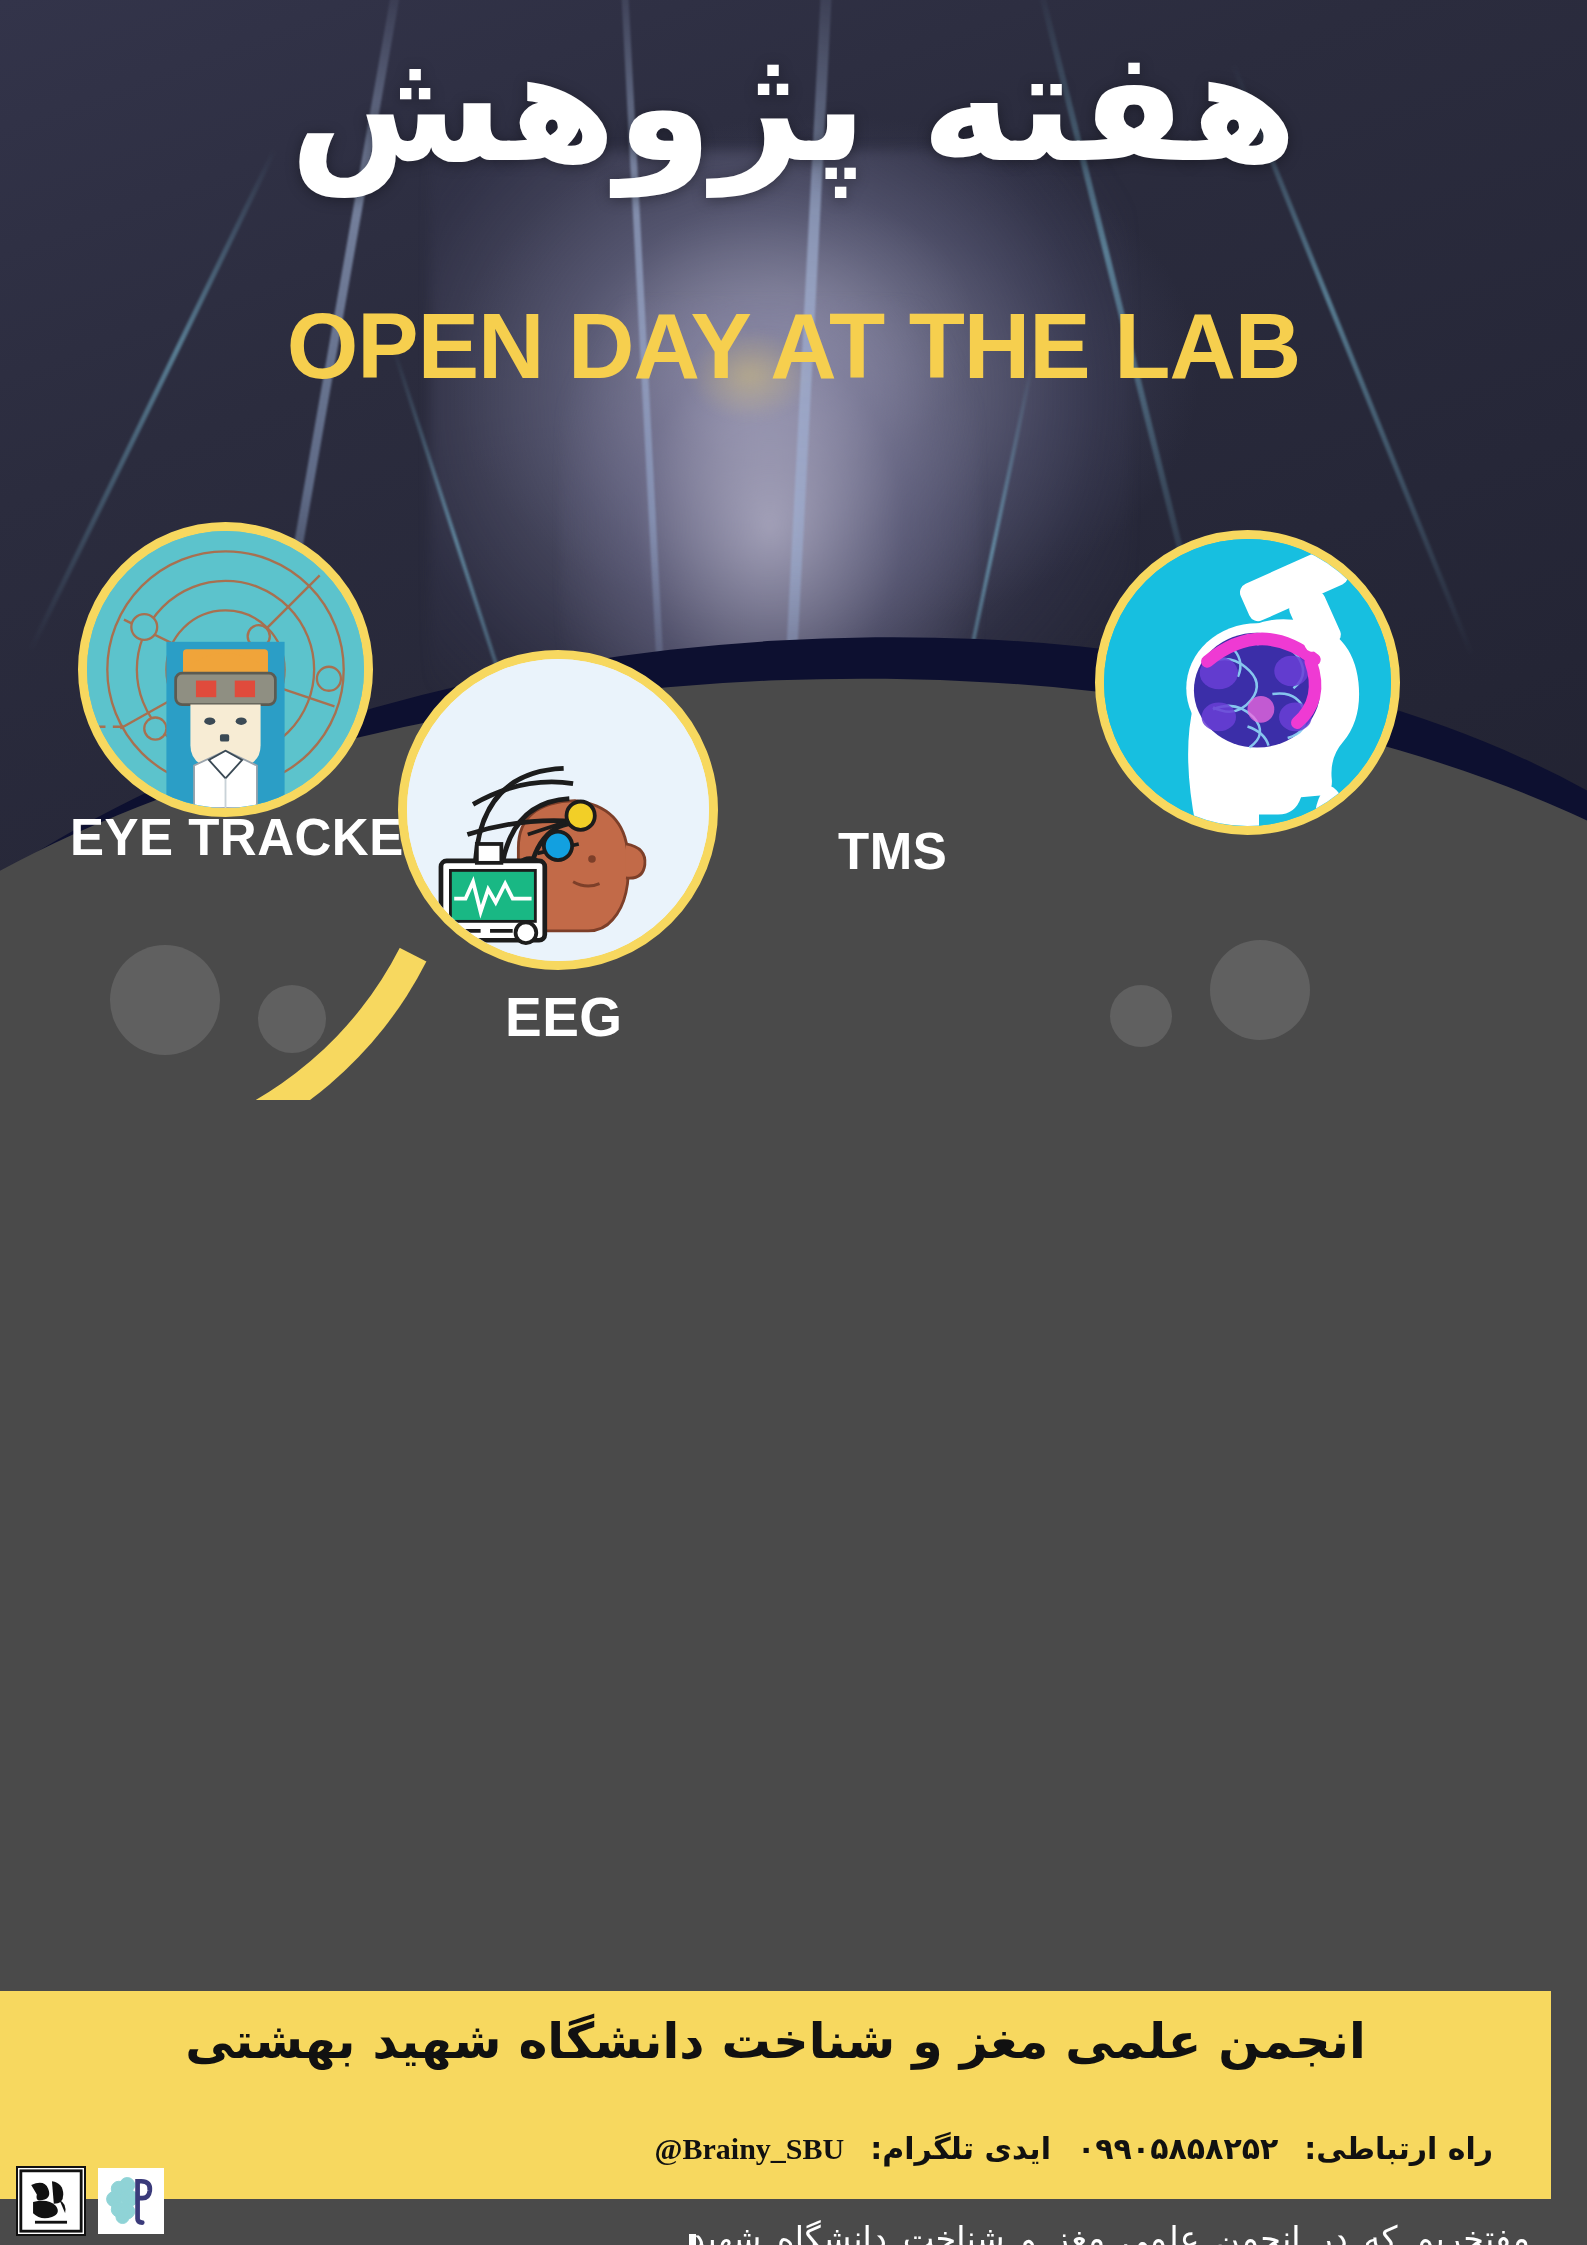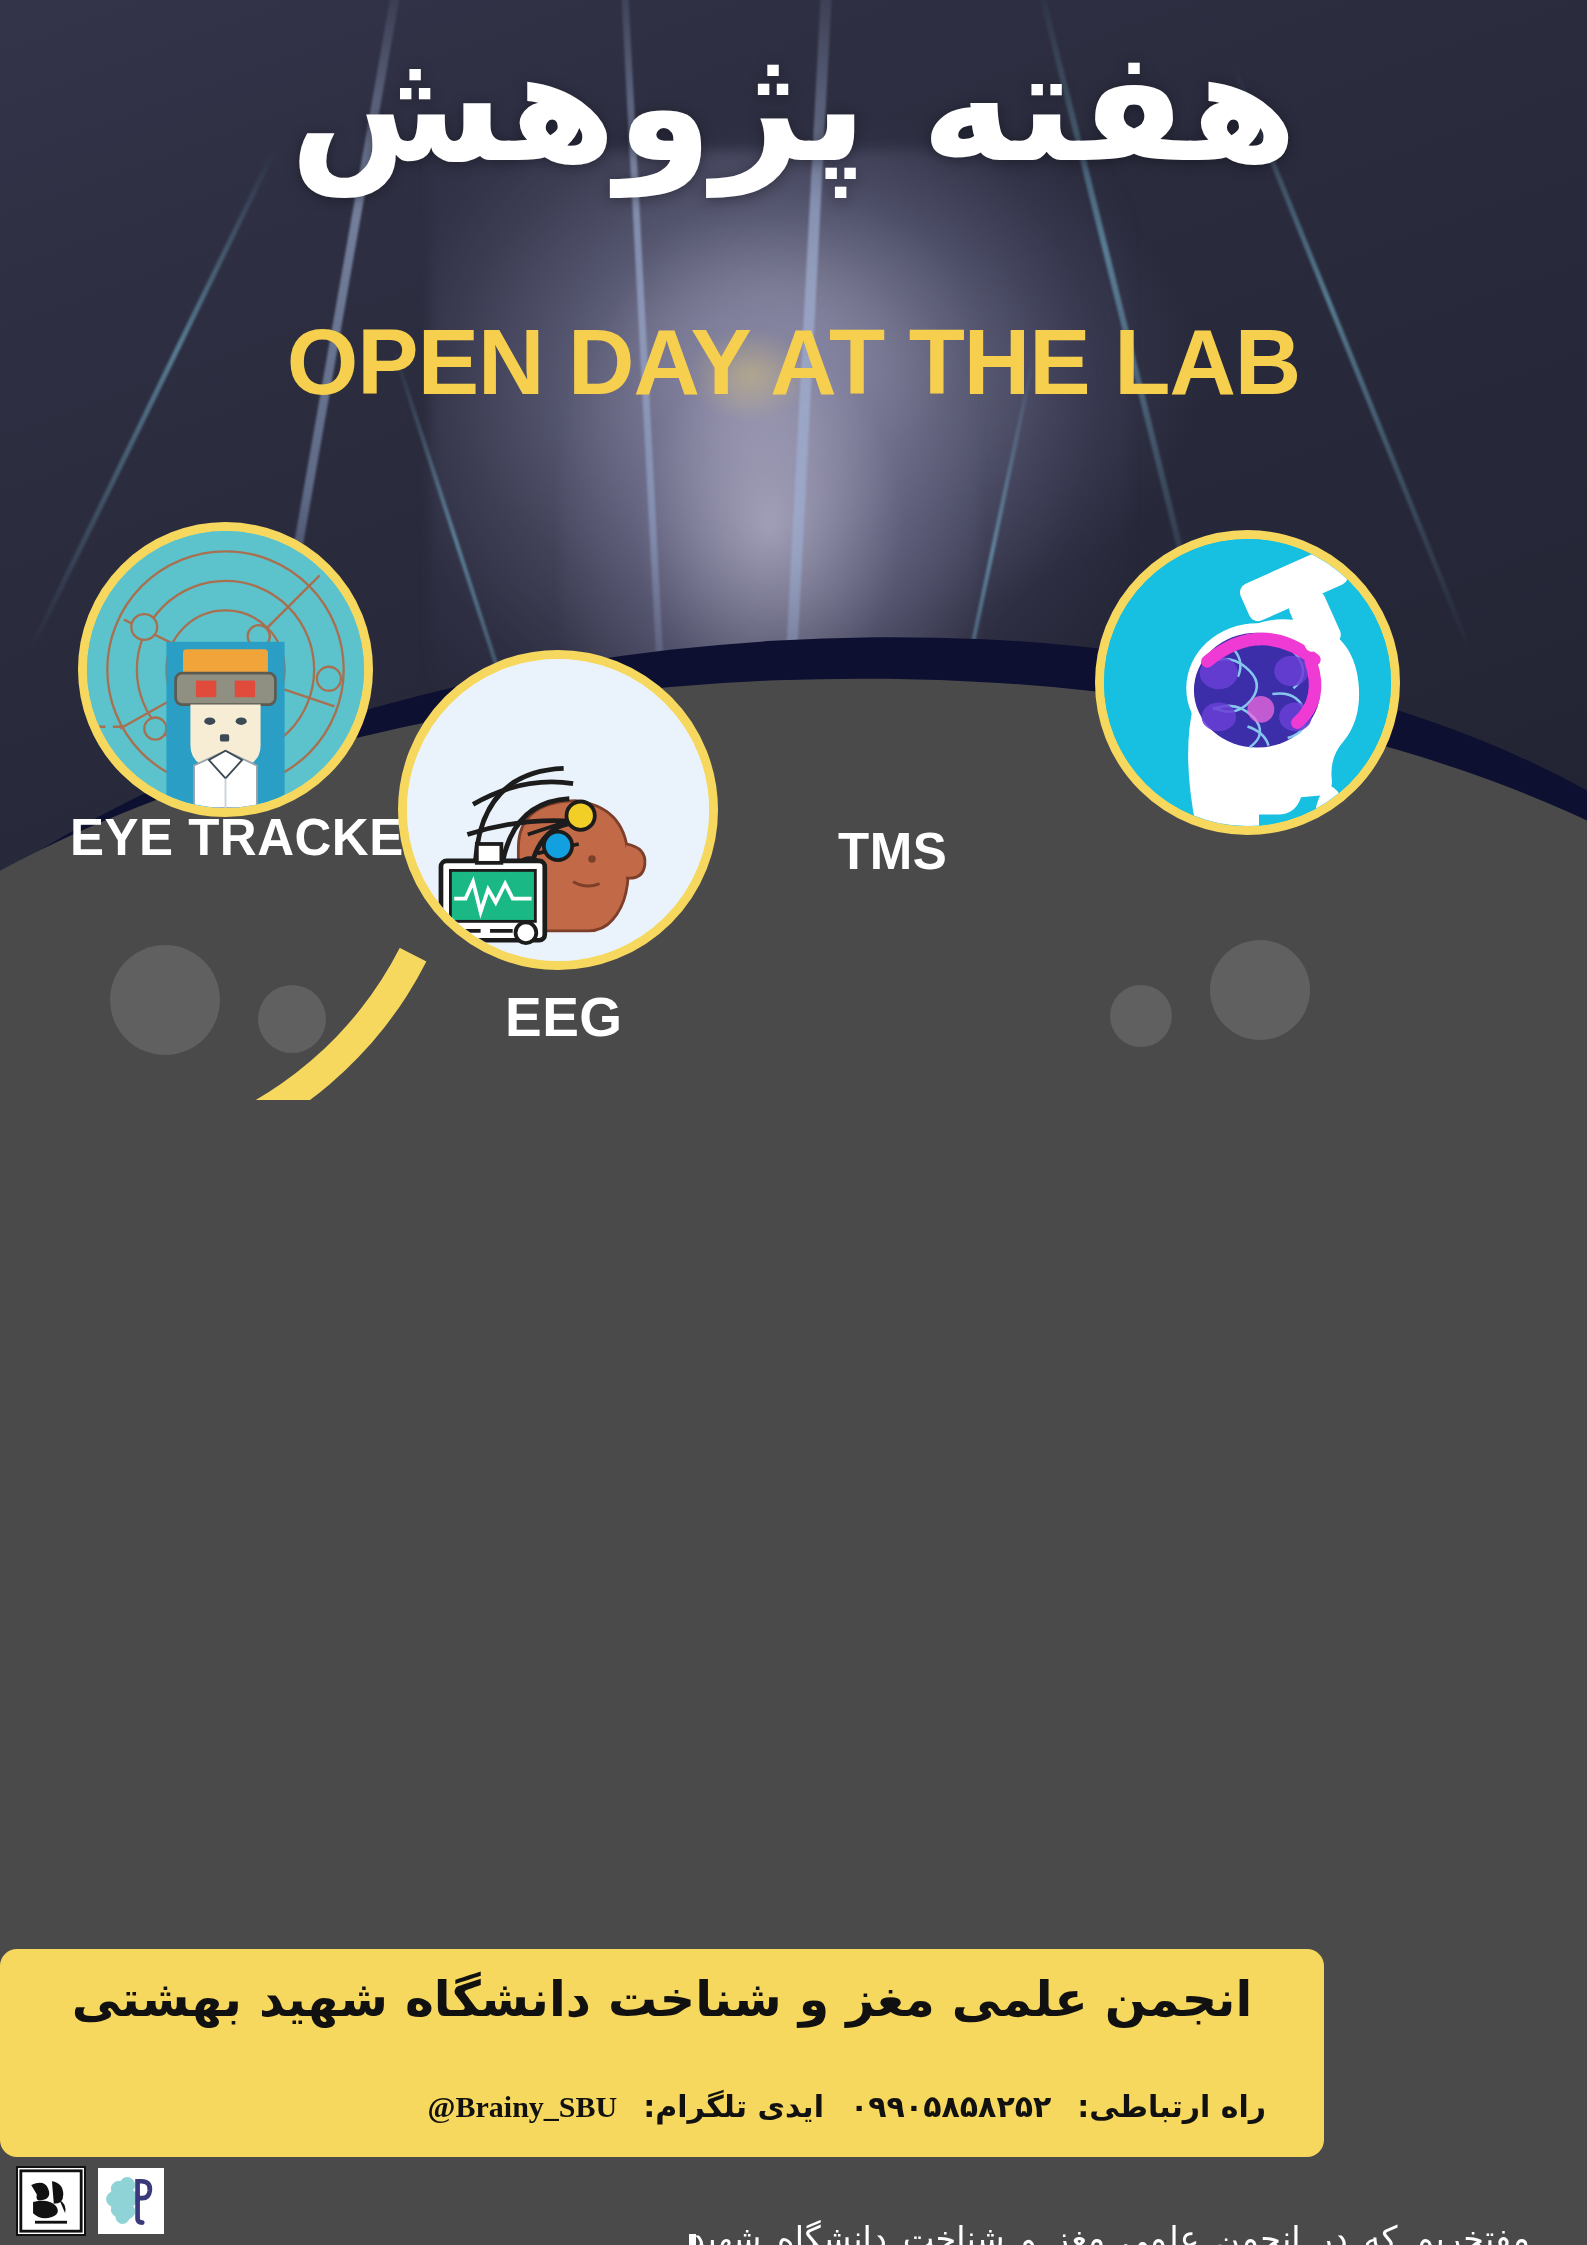--- a/index.html
+++ b/index.html
@@ -72,21 +72,21 @@
     position:absolute;left:0;right:0;top:20px;
     text-align:center;
     color:#fff;
     font-size:155px;line-height:1.12;
     font-weight:700;
     direction:rtl;
     letter-spacing:2px;
     text-shadow:0 2px 14px rgba(0,0,0,.35);
   }
   .en-title{
-    position:absolute;left:0;right:0;top:316px;
+    position:absolute;left:0;right:0;top:300px;
     text-align:center;
     color:#f6cf4e;
     font-size:92px;line-height:1;
     font-weight:800;
     letter-spacing:-1px;
     direction:ltr;
     font-family:"Liberation Sans","DejaVu Sans",sans-serif;
   }
 
   
@@ -124,23 +124,22 @@
   }
   .para{
     position:absolute;right:57px;top:1112px;width:840px;
     color:#fff;direction:rtl;text-align:justify;
     font-size:33.5px;line-height:1.63;
   }
   .para p{margin:0 0 2px 0;}
 
   
   .footer{
-    position:absolute;left:0;top:1949px;width:1324px;height:208px;
+    position:absolute;left:0;top:1991px;width:1551px;height:208px;
     background:#f7d85f;
-    border-radius:17px;
   }
   .footer-title{
     position:absolute;left:0;right:0;top:22px;text-align:center;
     color:#111;direction:rtl;font-size:49px;font-weight:700;
   }
   .contact{
     position:absolute;right:58px;top:140px;
     color:#111;direction:rtl;font-size:30px;font-weight:700;
     display:flex;gap:26px;align-items:baseline;flex-direction:row;
   }

